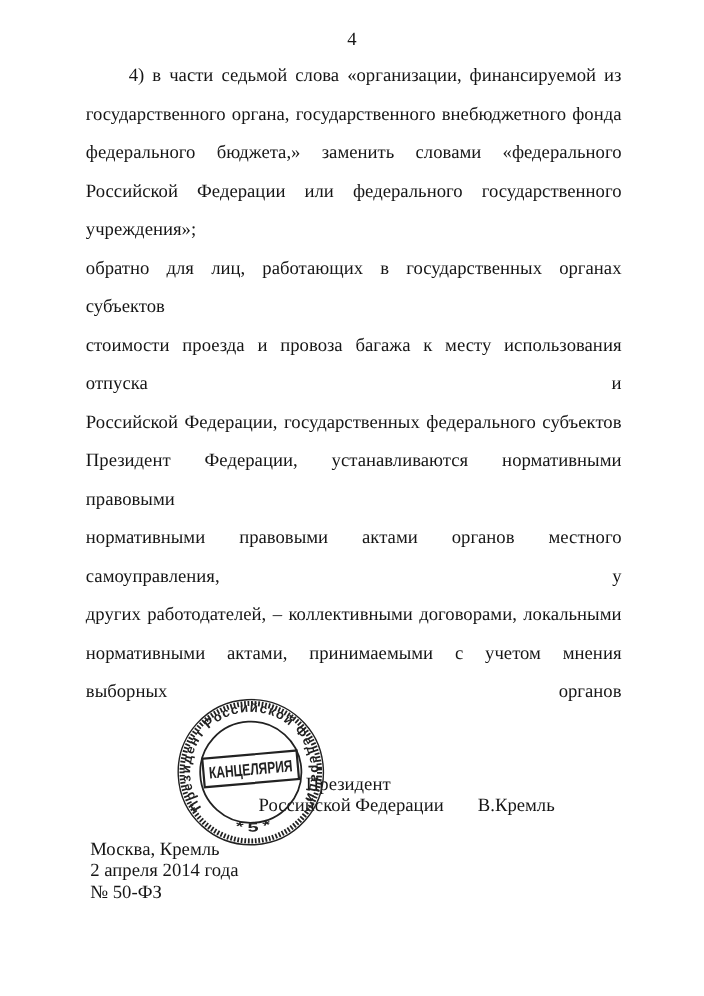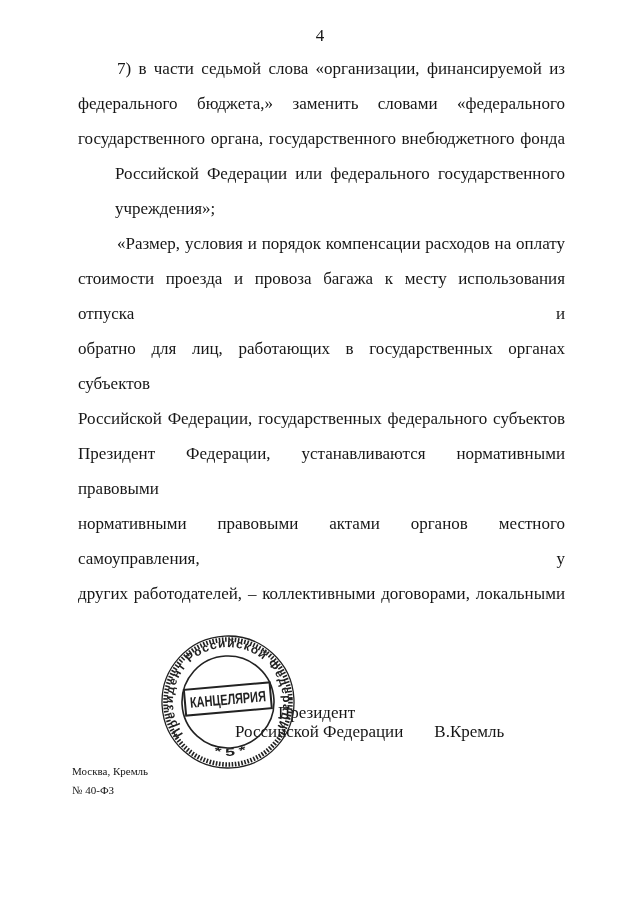--- a/index.html
+++ b/index.html
@@ -25,35 +25,35 @@
     top: 51px; left: 78px;
     width: 487px;
     font-size: 17px;
   }
   .doc-line {
     line-height: 35px;
     text-align: justify;
     text-align-last: justify;
     white-space: normal;
   }
-  .doc-line.last { text-align-last: left; margin-left: 37px; }
+  .doc-line.last { text-align-last: left; }
   .doc-line.indent { text-indent: 39px; }
   .signature {
     position: absolute;
     left: 235px; top: 703px;
     font-size: 17px;
     line-height: 19px;
     white-space: nowrap;
   }
   .sig-title-1 { margin-left: 43px; }
   .sig-row { display: flex; gap: 31px; }
   .issuance {
     position: absolute;
-    left: 72px; top: 762px;
-    font-size: 11px;
+    left: 82px; top: 762px;
+    font-size: 17px;
     line-height: 19.4px;
     white-space: nowrap;
   }
   .stamp {
     position: absolute;
     left: 158px; top: 635px;
     width: 140px; height: 140px;
   }
   .stamp text { fill: #222222; }
   .stamp .ring-text {
@@ -74,31 +74,31 @@
   }
 </style>
 </head>
 <body>
 
 <div class="page">
 
   <div class="page-number">4</div>
 
   <div class="document-text">
-      <div class="doc-line indent">7) в части седьмой слова «организации, финансируемой из</div>
+      <div class="doc-line indent">4) в части седьмой слова «организации, финансируемой из</div>
+      <div class="doc-line">государственного органа, государственного внебюджетного фонда</div>
       <div class="doc-line">федерального бюджета,» заменить словами «федерального</div>
-      <div class="doc-line">государственного органа, государственного внебюджетного фонда</div>
       <div class="doc-line last">Российской Федерации или федерального государственного учреждения»;</div>
-      <div class="doc-line indent">«Размер, условия и порядок компенсации расходов на оплату</div>
+      <div class="doc-line">обратно для лиц, работающих в государственных органах субъектов</div>
       <div class="doc-line">стоимости проезда и провоза багажа к месту использования отпуска и</div>
-      <div class="doc-line">обратно для лиц, работающих в государственных органах субъектов</div>
       <div class="doc-line">Российской Федерации, государственных федерального субъектов</div>
       <div class="doc-line">Президент Федерации, устанавливаются нормативными правовыми</div>
       <div class="doc-line">нормативными правовыми актами органов местного самоуправления, у</div>
       <div class="doc-line">других работодателей, – коллективными договорами, локальными</div>
+      <div class="doc-line">нормативными актами, принимаемыми с учетом мнения выборных органов</div>
     </div>
 
   <div class="signature">
     <div class="sig-title-1">Президент</div>
     <div class="sig-row">
       <span>Российской Федерации</span>
       <span>В.Кремль</span>
     </div>
   </div>
 
@@ -117,16 +117,17 @@
       </text>
       <g transform="rotate(-2 70 64)">
         <rect x="27" y="51" width="86" height="26" fill="#ffffff" stroke="#222222" stroke-width="2"></rect>
         <text class="center-text" x="70" y="69.5" text-anchor="middle" textLength="76" lengthAdjust="spacingAndGlyphs">КАНЦЕЛЯРИЯ</text>
       </g>
     </g>
   </svg>
 
   <div class="issuance">
     <div>Москва, Кремль</div>
-    <div>№ 40-ФЗ</div>
+    <div>2 апреля 2014 года</div>
+    <div>№ 50-ФЗ</div>
   </div>
 
 </div>
 
 </body></html>

